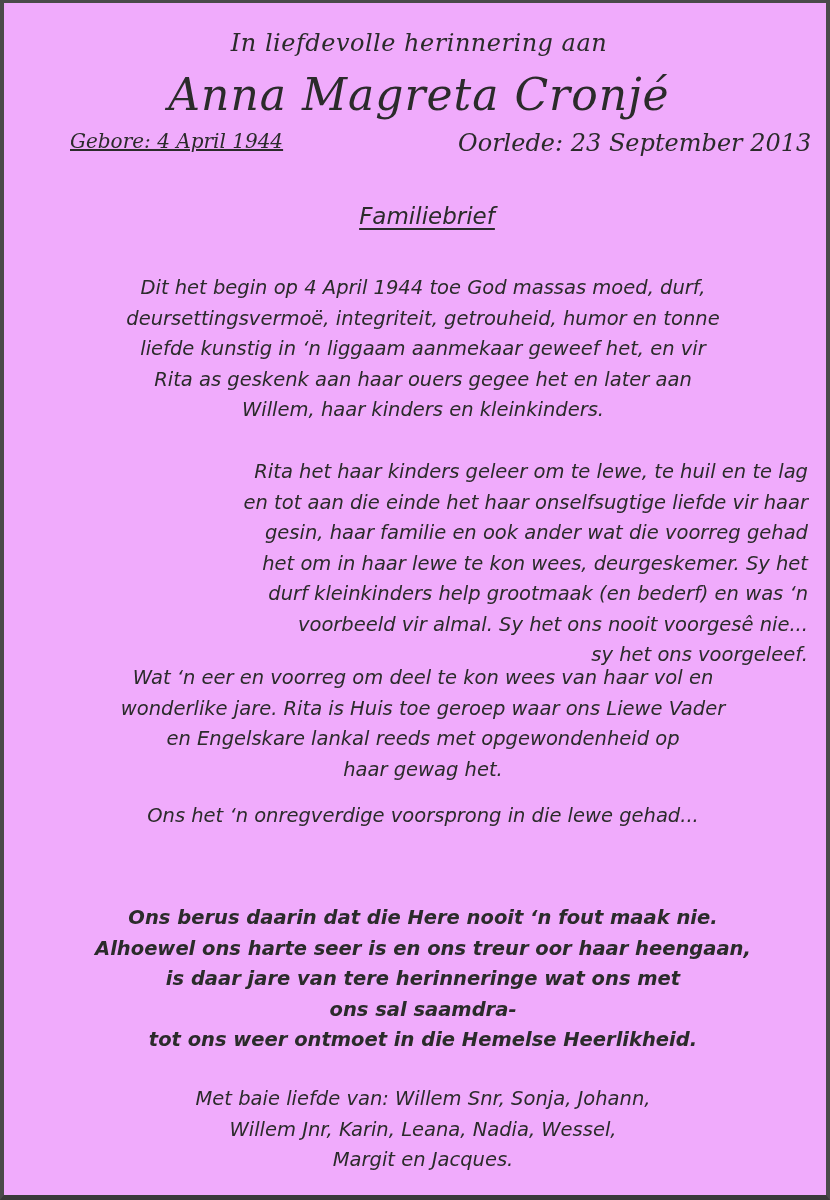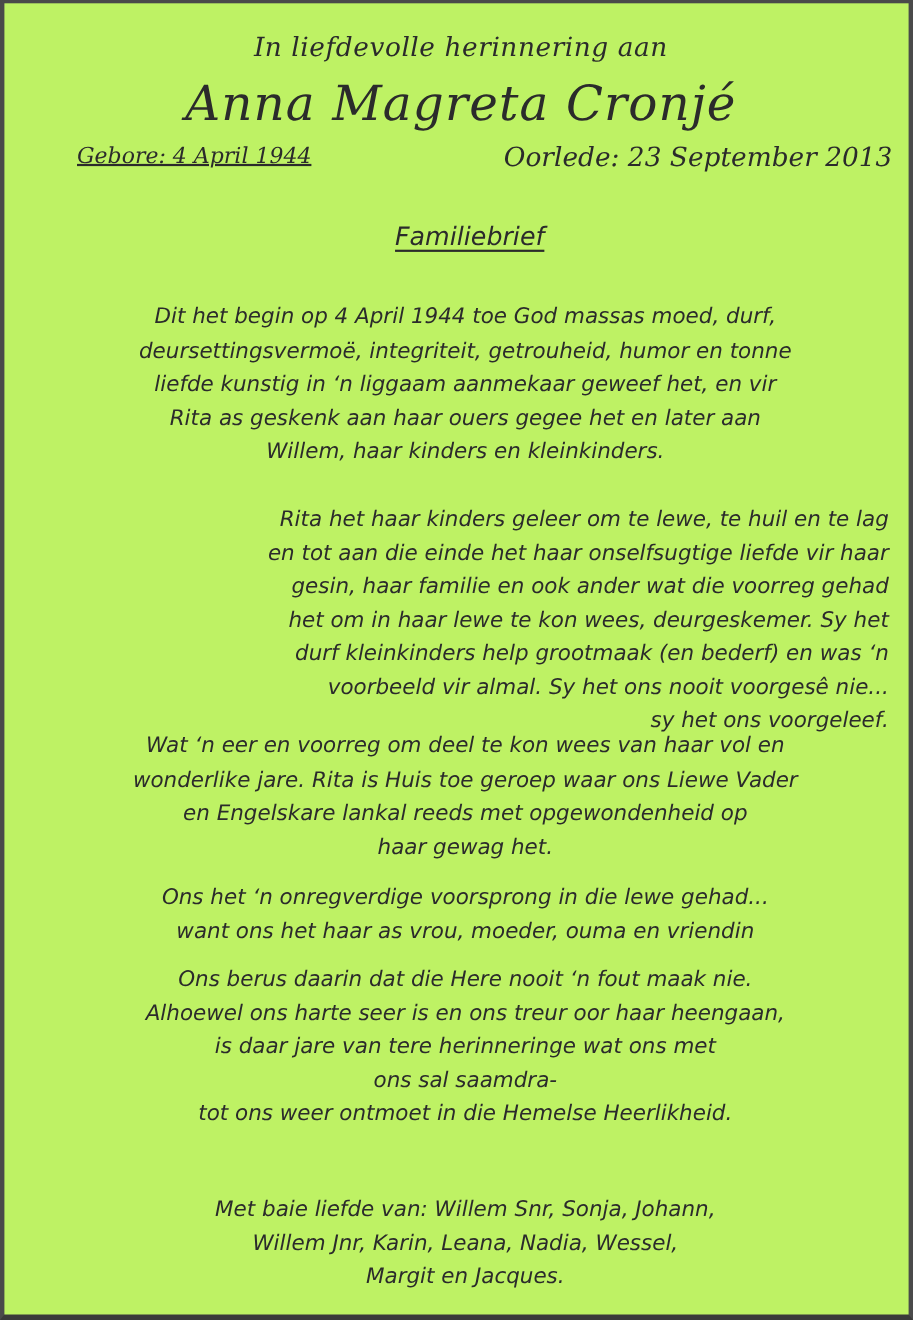--- a/index.html
+++ b/index.html
@@ -17,21 +17,21 @@
       position: absolute;
       left: 0;
       top: 0;
       width: 830px;
       height: 1200px;
       box-sizing: border-box;
       border-top: 3px solid #4a4a4a;
       border-left: 4px solid #4a4a4a;
       border-right: 4px solid #4a4a4a;
       border-bottom: 5px solid #3a3a3a;
-      background: #bef264;
+      background: #f0abfc;
     }
     .script {
       font-family: "DejaVu Serif", serif;
       font-style: italic;
       color: #2b2b2b;
       position: absolute;
       white-space: nowrap;
     }
     .intro {
       left: 0;
@@ -129,24 +129,23 @@
 
   <p class="para" style="top:656px;">
     <span class="line">Wat ‘n eer en voorreg om deel te kon wees van haar vol en</span>
     <span class="line">wonderlike jare. Rita is Huis toe geroep waar ons Liewe Vader</span>
     <span class="line">en Engelskare lankal reeds met opgewondenheid op</span>
     <span class="line">haar gewag het.</span>
   </p>
 
   <p class="para" style="top:794px;">
     <span class="line">Ons het ‘n onregverdige voorsprong in die lewe gehad...</span>
-    <span class="line">want ons het haar as vrou, moeder, ouma en vriendin</span>
   </p>
 
-  <p class="para" style="top:868px;">
+  <p class="para" style="top:896px;font-weight:bold;">
     <span class="line">Ons berus daarin dat die Here nooit ‘n fout maak nie.</span>
     <span class="line">Alhoewel ons harte seer is en ons treur oor haar heengaan,</span>
     <span class="line">is daar jare van tere herinneringe wat ons met</span>
     <span class="line">ons sal saamdra-</span>
     <span class="line">tot ons weer ontmoet in die Hemelse Heerlikheid.</span>
   </p>
 
   <p class="para" style="top:1077px;">
     <span class="line">Met baie liefde van: Willem Snr, Sonja, Johann,</span>
     <span class="line">Willem Jnr, Karin, Leana, Nadia, Wessel,</span>

